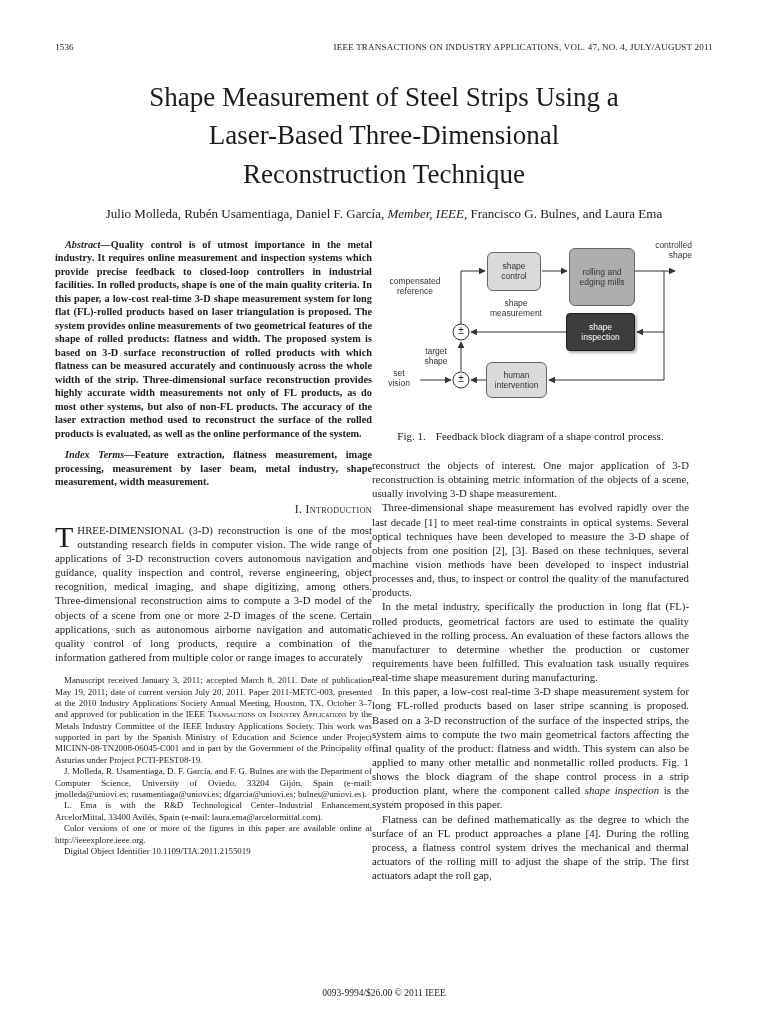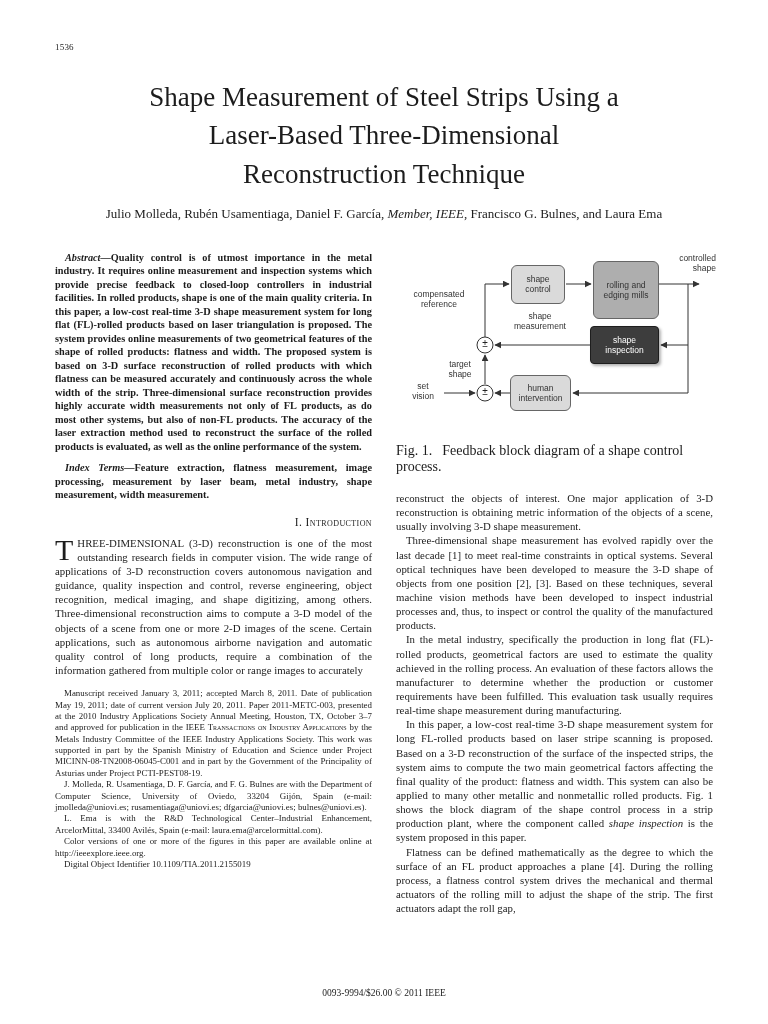--- a/index.html
+++ b/index.html
@@ -11,21 +11,21 @@
   }
   .inner { padding:42px 55px 0; }
 
   .running-head { display:flex; justify-content:space-between; font-size:9px; letter-spacing:.2px; }
 
   .title { font-weight:400; font-size:27px; line-height:1.42; text-align:center; margin-top:26px; }
   .title span { display:block; }
 
   .authors { text-align:center; font-size:13px; margin-top:13px; }
 
-  .columns { display:flex; gap:24px; margin-top:29px; }
+  .columns { display:flex; margin-top:16px; }
   .col { width:317px; }
 
   .abstract { font-weight:bold; font-size:10.3px; line-height:1.31; text-align:justify; text-indent:10px; }
   .abstract .lead { font-style:italic; }
   .indexterms { margin-top:8px; }
   .sec { font-size:11.5px; font-weight:400; font-variant:small-caps; letter-spacing:.4px; text-align:right; margin:14px 0 8px; }
 
   .body { font-size:10.8px; line-height:1.31; text-align:justify; text-indent:10px; }
   .body.noindent, .body.first { text-indent:0; }
   .dropcap { float:left; font-size:30px; line-height:25px; padding:1px 4px 0 0; }
@@ -48,33 +48,34 @@
   .b-human { left:114px; top:122px; width:61px; height:36px; }
   .lbl { position:absolute; text-align:center; line-height:1.2; }
   .l-compref { left:13px; top:36px; width:60px; }
   .l-ctrlshape { left:268px; top:0; width:52px;text-align:right; }
   .l-shapemeas { left:106px; top:58px; width:76px; }
   .l-target { left:44px; top:106px; width:40px; }
   .l-setpoint { left:12px; top:128px; width:30px; }
   .pm { position:absolute; width:16px; text-align:center; font-size:10px; color:#222; }
   .pm-upper { left:81px; top:85px; }
   .pm-lower { left:81px; top:133px; }
-  figcaption { font-size:14px; margin-top:12px; text-align:left; }
+  figcaption { font-size:11px; margin-top:12px; text-align:center; }
   figcaption .figlab { margin-right:10px; }
 
   .footer { position:absolute; left:0; right:0; bottom:26px; text-align:center; font-size:9.5px; }
 </style>
 </head>
 <body>
 
 <div class="page">
   <div class="inner">
 
     <header class="running-head">
       <span>1536</span>
+      <span>IEEE TRANSACTIONS ON INDUSTRY APPLICATIONS, VOL. 47, NO. 4, JULY/AUGUST 2011</span>
     </header>
 
     <h1 class="title">
       <span>Shape Measurement of Steel Strips Using a</span>
       <span>Laser-Based Three-Dimensional</span>
       <span>Reconstruction Technique</span>
     </h1>
 
     <div class="authors"><span>Julio Molleda, Rubén Usamentiaga, Daniel F. García, </span><i>Member, IEEE</i><span>, Francisco G. Bulnes, and Laura Ema</span></div>
 

